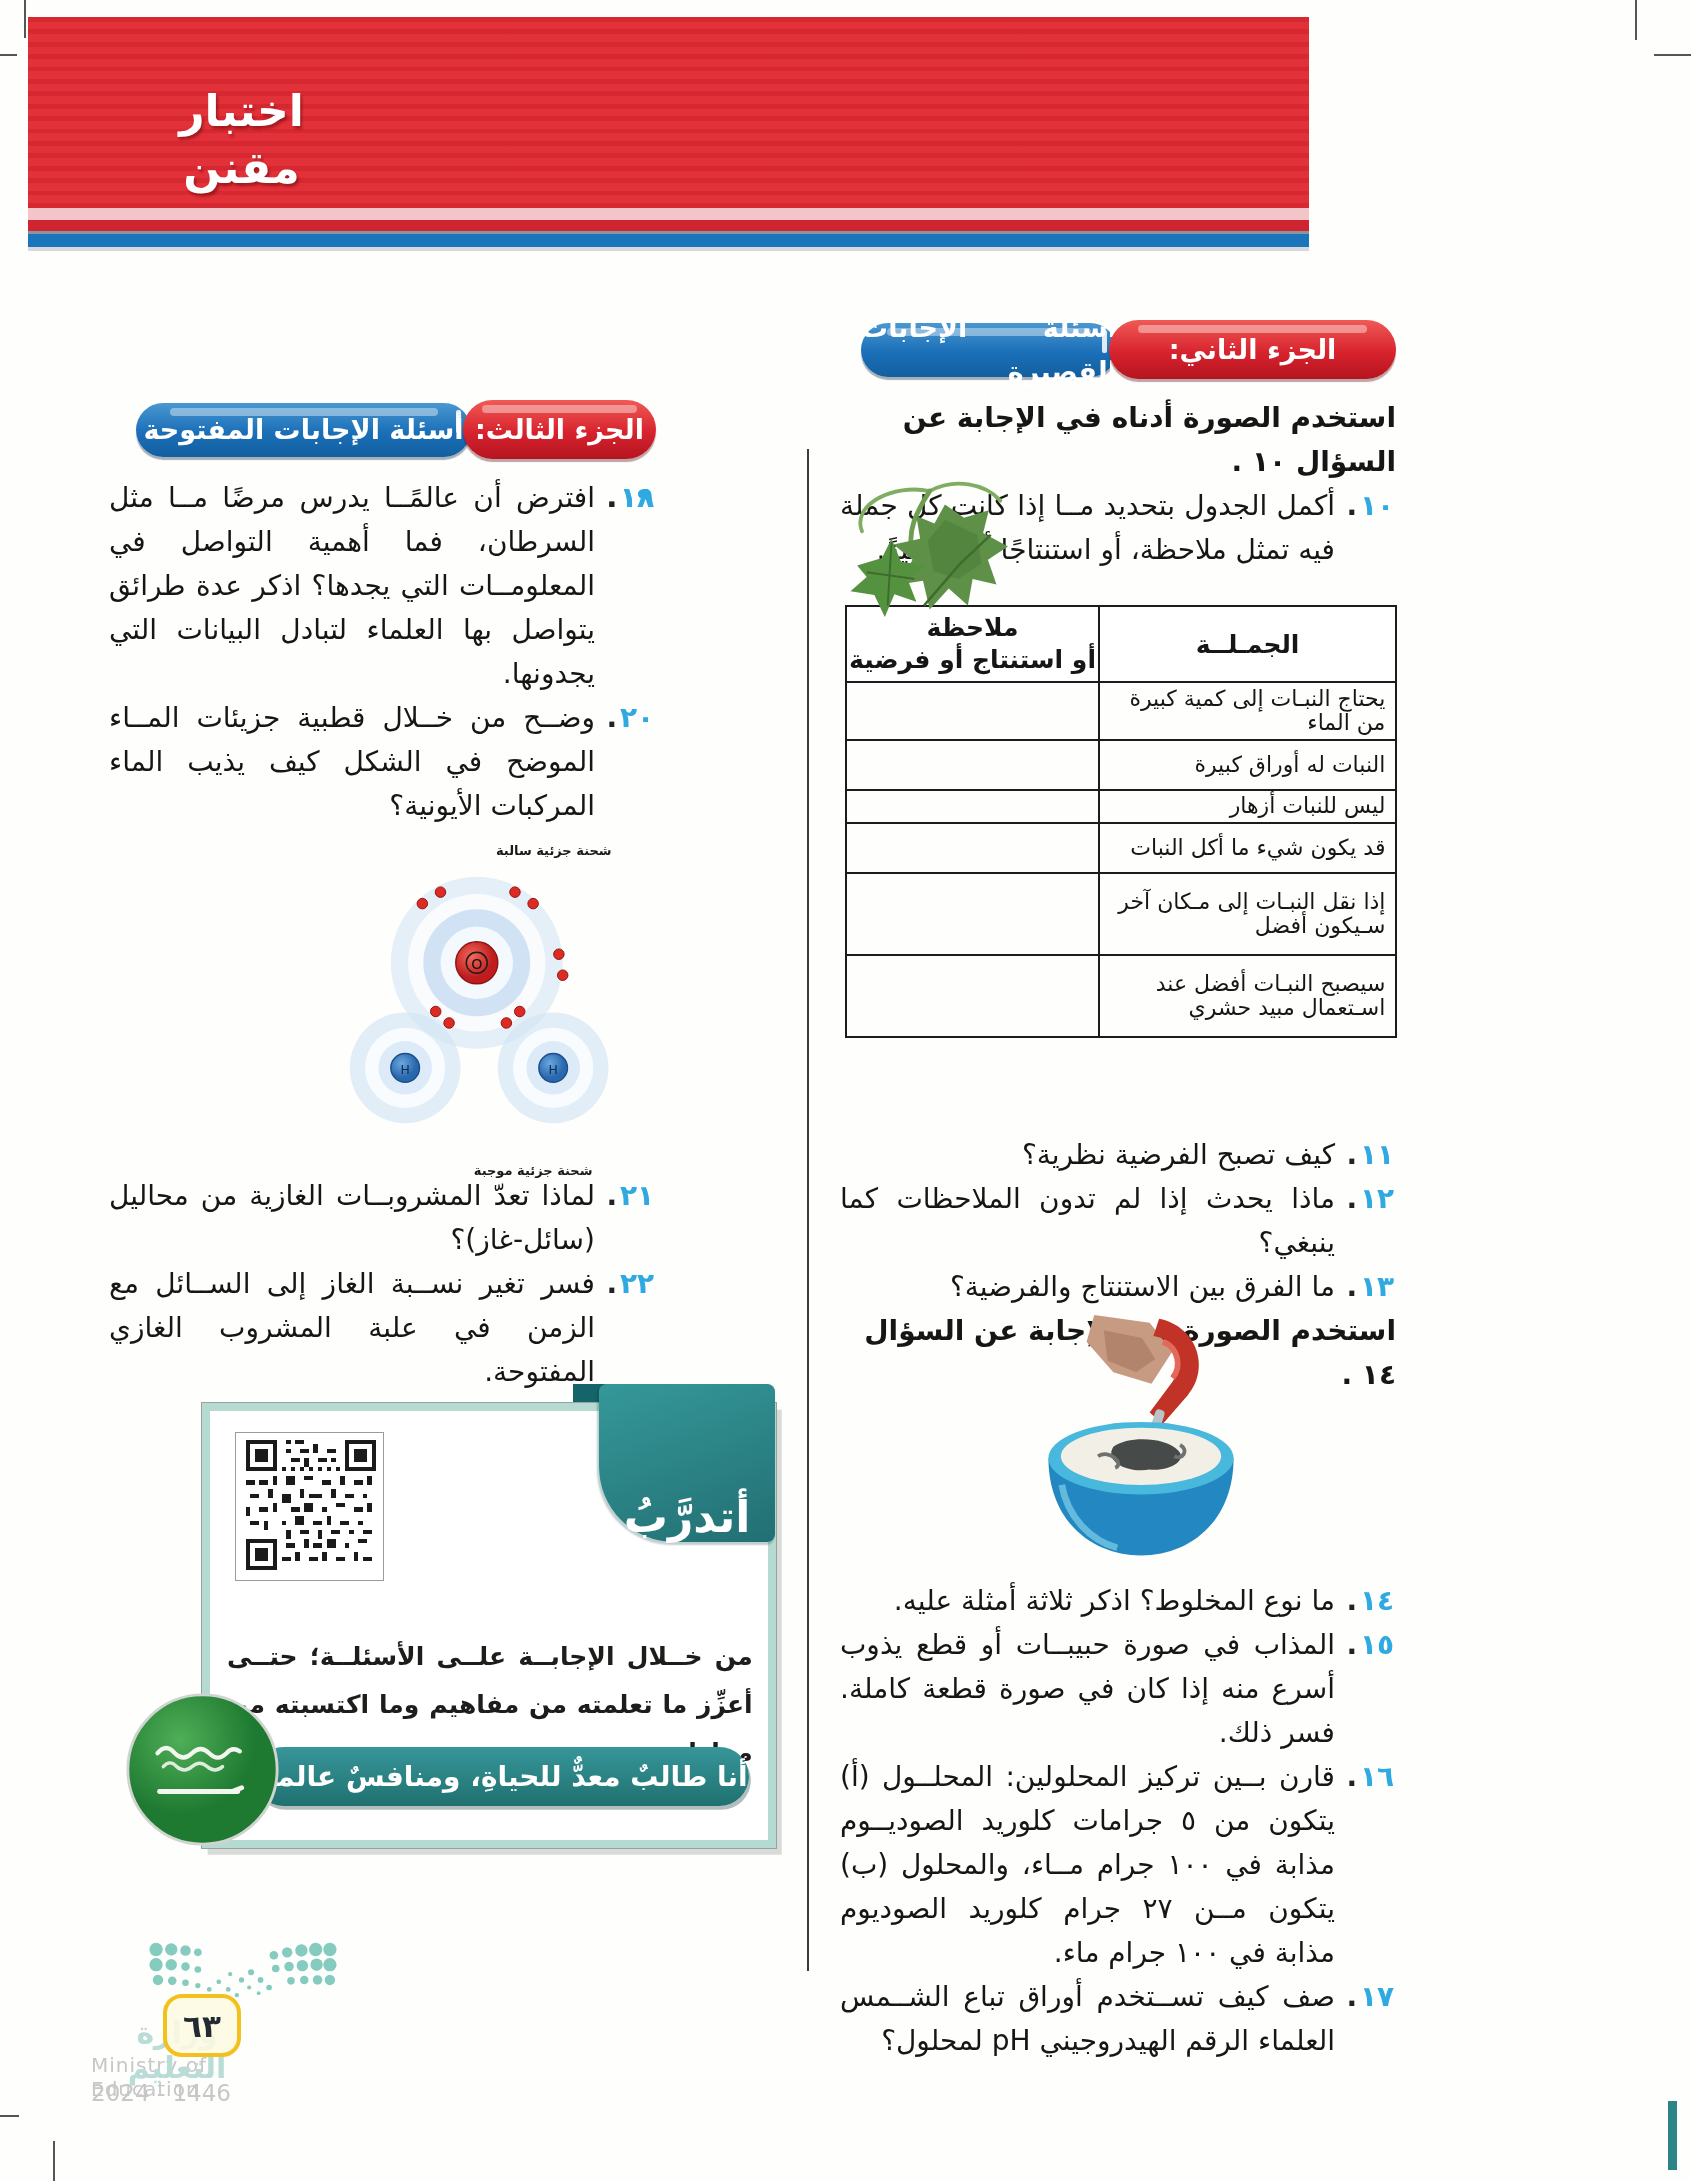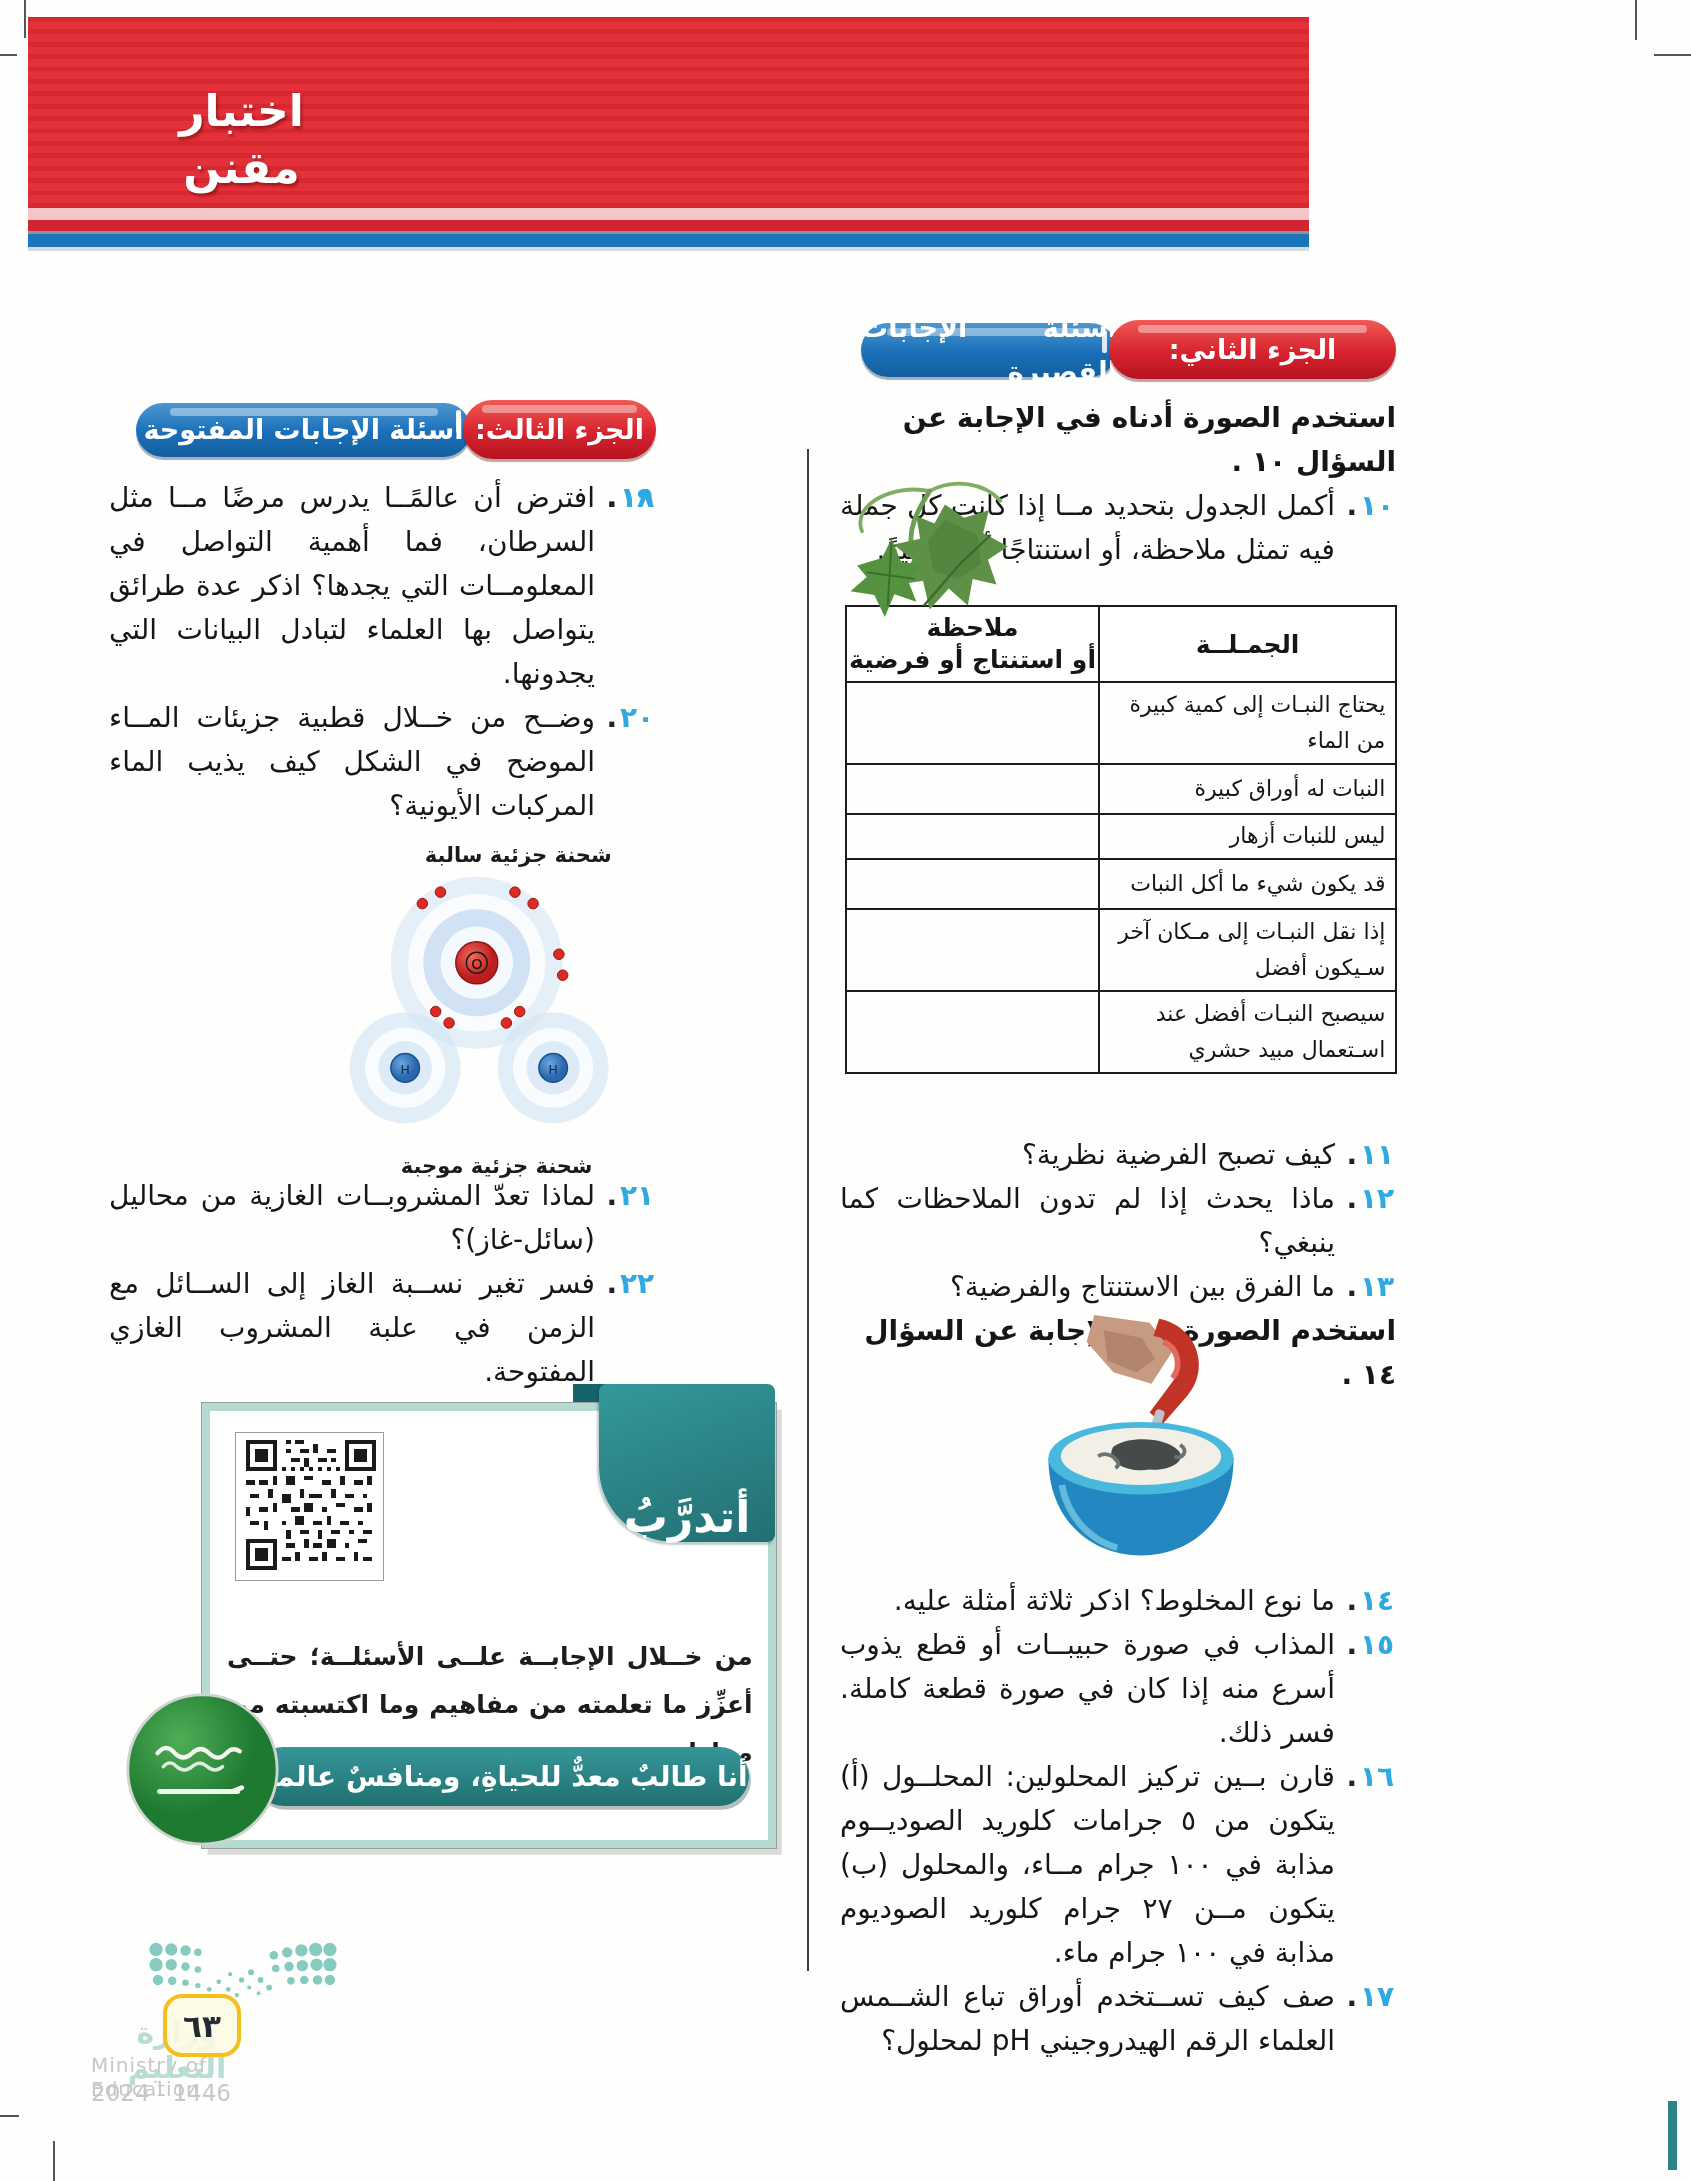--- a/index.html
+++ b/index.html
@@ -43,34 +43,34 @@
   .qhead { position:absolute; right:1.9px; top:0; white-space:nowrap; font-weight:bold; }
   .qnum { color:#2fa9e1; }
   .qdot { color:#222; margin-right:2.9px; }
 
   
   #obs-table { position:absolute; left:846px; top:605px; width:552px; border-collapse:collapse; z-index:1; }
   #obs-table th, #obs-table td { border:2.4px solid #1c1c1c; }
   #obs-table { border:2.9px solid #1c1c1c; }
   #obs-table th { font-size:25px; font-weight:bold; text-align:center; vertical-align:middle; height:76px; background:#fff; }
   #obs-table .tline { display:block; line-height:32.5px; }
-  #obs-table td.td-sentence { font-size:22px; line-height:36px; text-align:right; vertical-align:middle; padding:3.8px 9.6px; }
+  #obs-table td.td-sentence { font-size:22px; line-height:24px; text-align:right; vertical-align:middle; padding:3.8px 9.6px; }
   #obs-table col.c-sentence { width:54%; }
   #obs-table col.c-type { width:46%; }
   #obs-table tr.r1 td{height:55px;} #obs-table tr.r2 td{height:50px;} #obs-table tr.r3 td{height:32px;}
   #obs-table tr.r4 td{height:50px;} #obs-table tr.r5 td{height:82px;} #obs-table tr.r6 td{height:52px;}
   #obs-table tr.r7 td{height:82px;}
 
   
   #leaf-img { position:absolute; left:839px; top:472px; width:191px; height:167px; z-index:2; }
   #bowl-img { position:absolute; left:1038px; top:1313px; width:208px; height:256px; }
 
   
   #molecule { position:absolute; left:325px; top:843px; width:301px; height:335px; }
-  .mol-label { position:absolute; right:13.4px; font-size:21px; font-weight:bold; color:#1b1b1b; }
+  .mol-label { position:absolute; right:13.4px; font-size:13px; font-weight:bold; color:#1b1b1b; }
   .mol-label.neg { top:0; }
   .mol-label.pos { bottom:0; right:32.5px; }
   #molecule svg { position:absolute; top:29px; left:0; }
 
   
   #practice-box { position:absolute; left:203px; top:1403px; width:574px; height:445px; background:#fff;
      border:8.6px solid #b5dad2; outline:1px solid #9aa09d; box-shadow:5.7px 6.7px 0 rgba(150,155,152,0.35); z-index:1; }
   #practice-tab { position:absolute; left:600px; top:1384px; width:176px; height:158px;
      background:linear-gradient(160deg,#35989a,#226f72); border-radius:7.6px 7.6px 7.6px 75px;
      z-index:2; display:flex; align-items:flex-end; justify-content:center;

